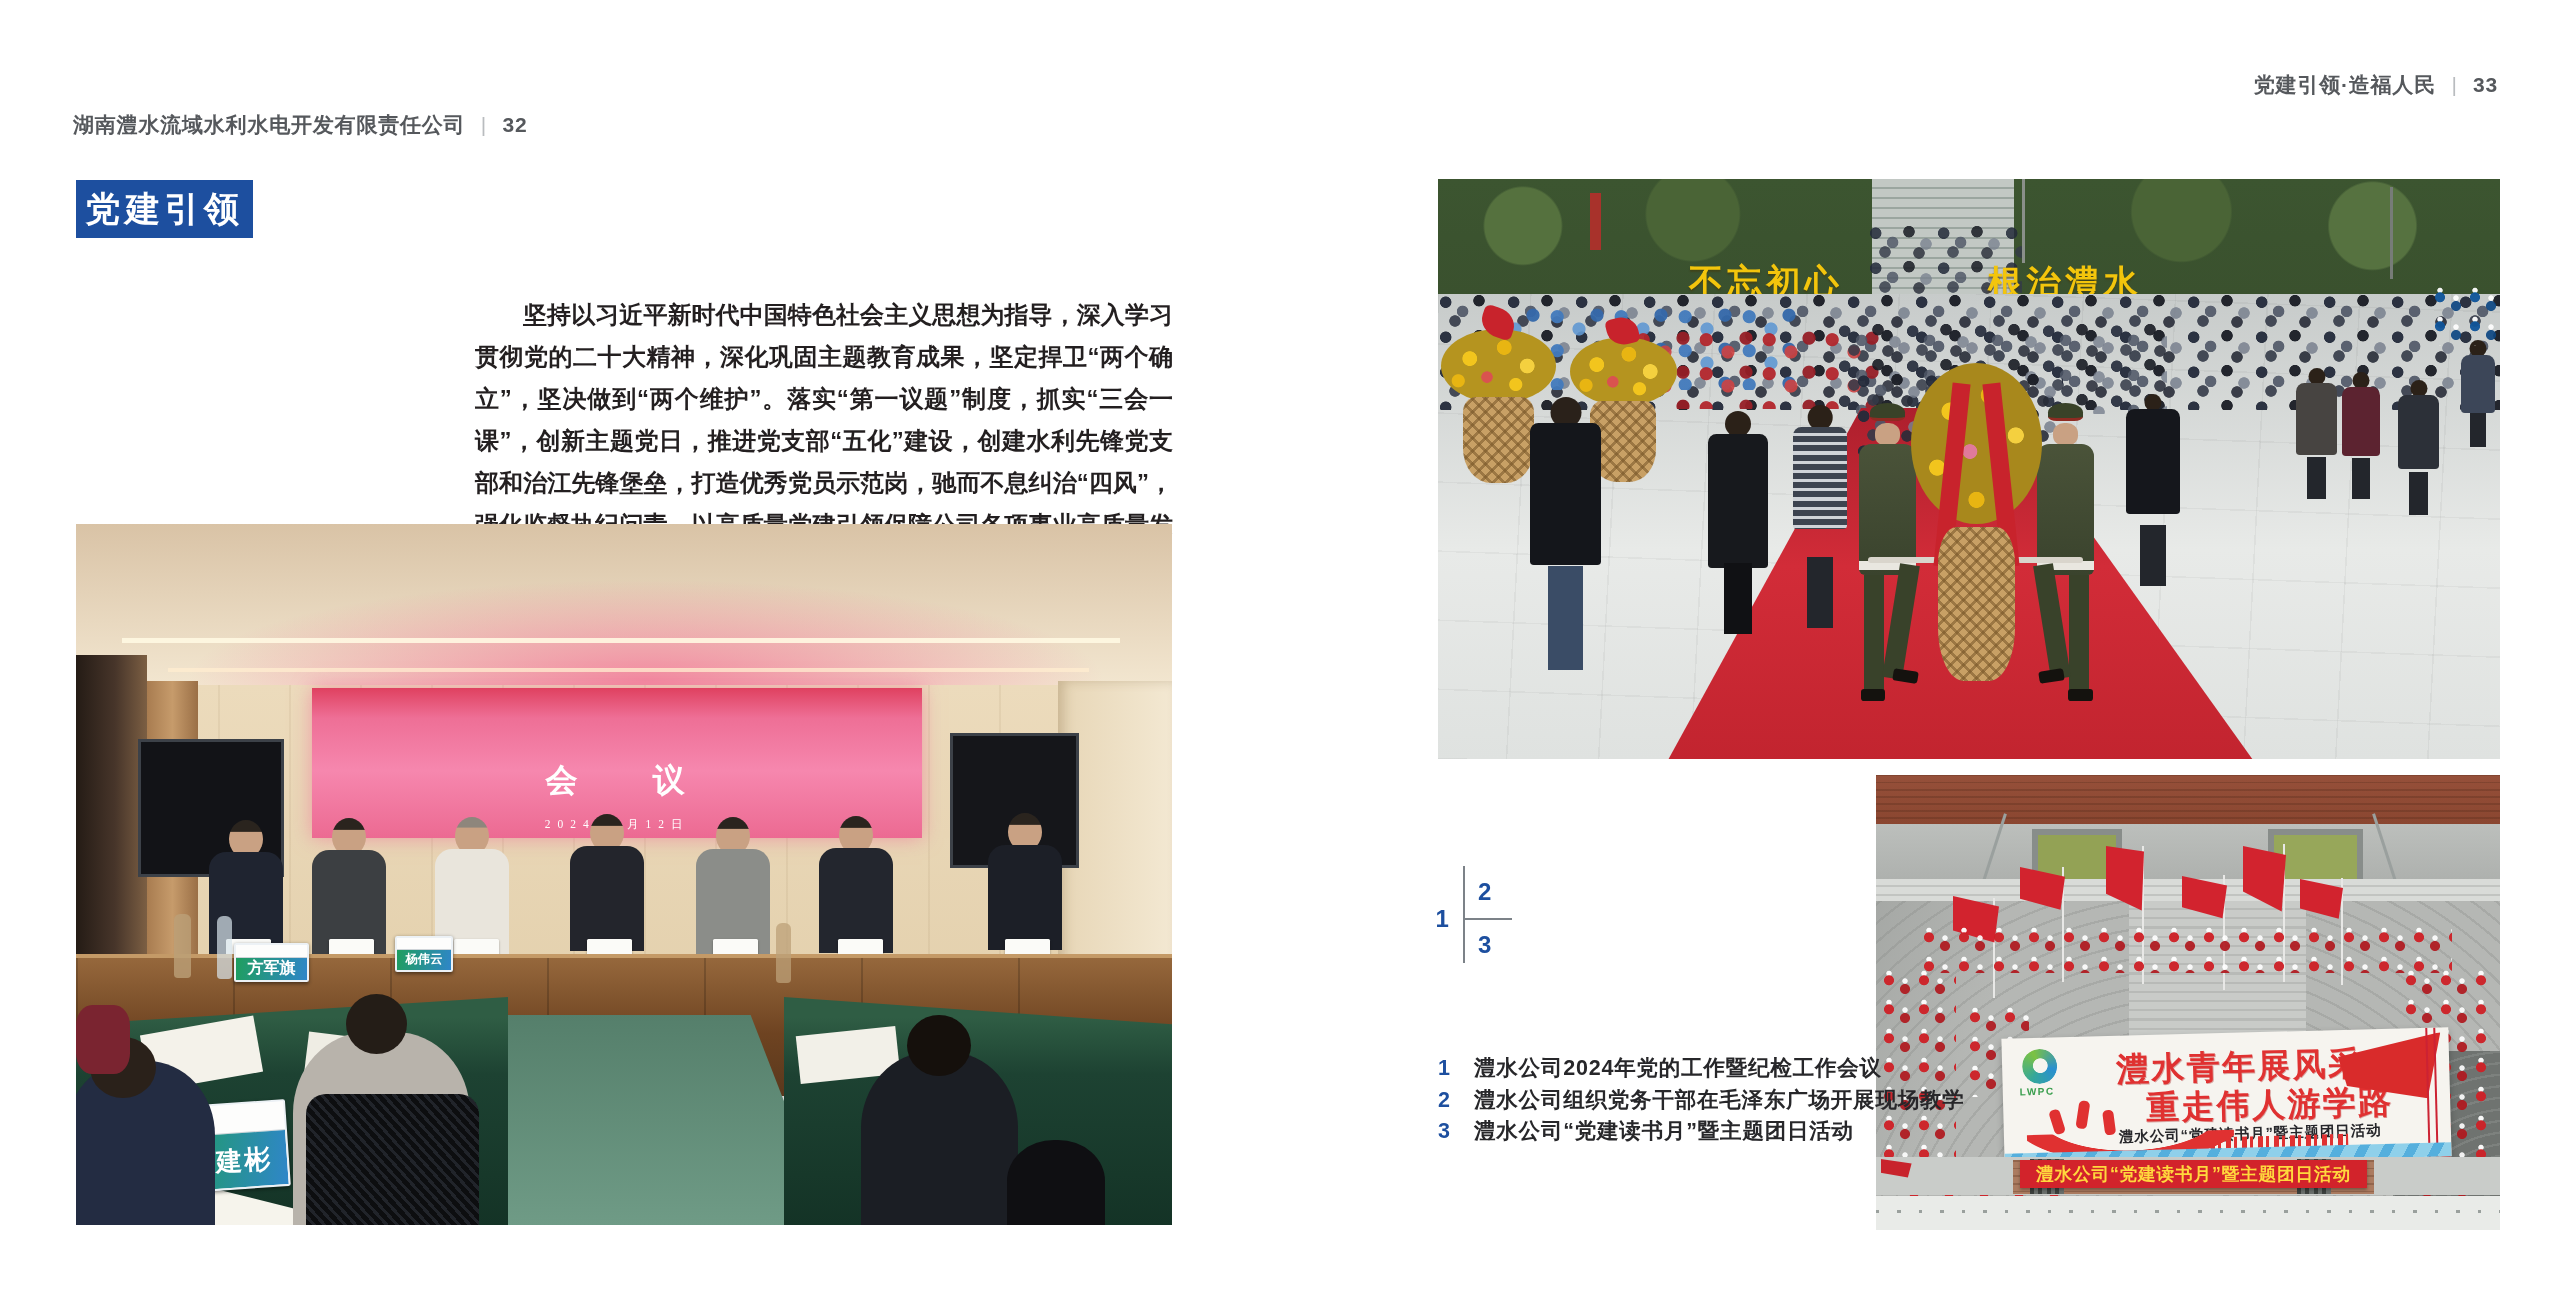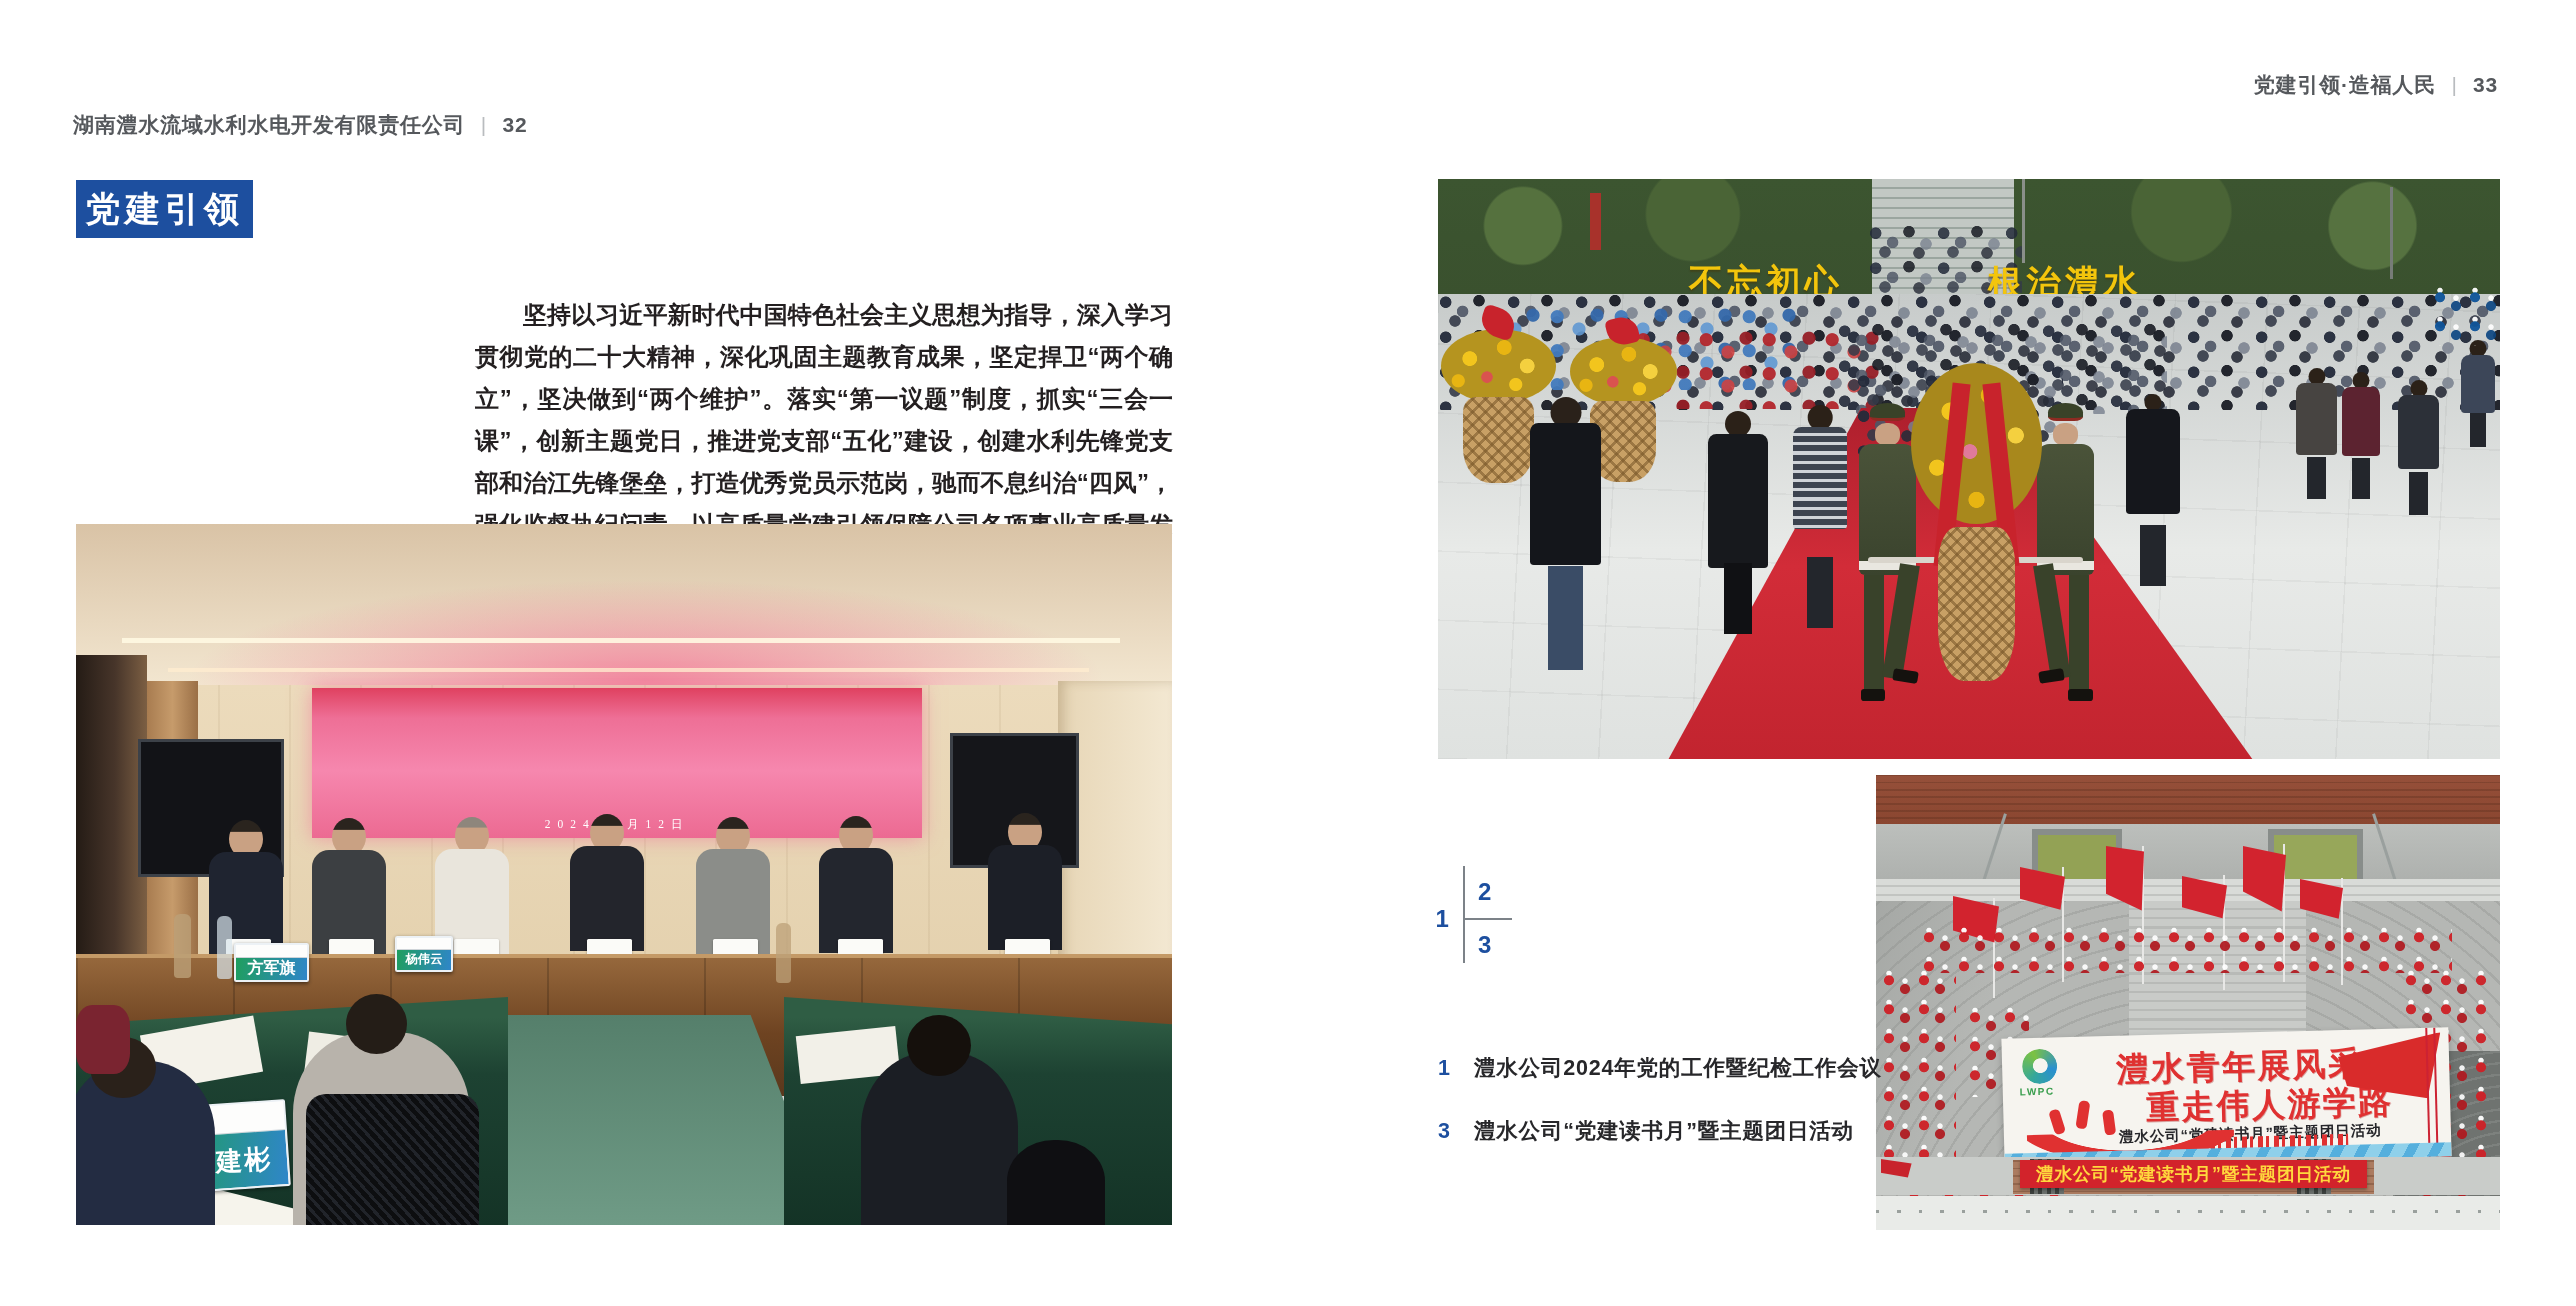--- a/index.html
+++ b/index.html
@@ -134,20 +134,21 @@
       background:repeating-linear-gradient(90deg, rgba(120,90,50,.08) 0 1.5px, transparent 1.5px 71px),linear-gradient(#ecdbbc,#e4d1ae);"></div>
     <div class="abs" style="left:0;top:131px;width:71px;height:353px;background:linear-gradient(90deg,#241b15,#47352a 55%,#7c5f43);"></div>
     <div class="abs" style="left:71px;top:157px;width:51px;height:307px;background:linear-gradient(90deg,#a87c50,#c69b6b 50%,#9a6f46);"></div>
     <div class="abs" style="right:0;top:157px;width:114px;height:307px;background:linear-gradient(90deg,#e7d6b6,#f3e8d2);box-shadow:inset 6.1px 0 10.7px rgba(120,90,50,.25);"></div>
 
     <div class="abs" style="left:62px;top:215px;width:140px;height:132px;background:#121317;border:3.8px solid #3c4148;"></div>
     <div class="abs" style="left:874px;top:209px;width:123px;height:129px;background:#15161a;border:3.8px solid #3c4148;"></div>
 
     <div class="abs" style="left:236px;top:164px;width:610px;height:150px;
       background:linear-gradient(180deg,#df4160 0%,#ee6f96 20%,#f687ae 55%,#ec6a92 100%);box-shadow:0 0 18.4px rgba(238,110,150,.6);">
+      <div class="screen-title" style="top:71px;font-size:32px;">会　　议</div>
       <div class="screen-title" style="top:129px;font-size:11.5px;letter-spacing:7px;font-weight:400;">2024年4月12日</div>
     </div>
 
     <div class="sit" style="left:133px;top:296px;">
         <i class="h"></i>
         <i class="b" style="background:#1f2430;"></i>
       </div>
     <div class="sit" style="left:236px;top:294px;">
         <i class="h"></i>
         <i class="b" style="background:#3c3f42;"></i>
@@ -439,18 +440,21 @@
     <span class="fig-num" style="left:1.5px;top:45px;">1</span>
     <div class="fig-line" style="left:29px;top:6.1px;width:1.5px;height:97px;"></div>
     <span class="fig-num" style="left:44px;top:18.4px;">2</span>
     <div class="fig-line" style="left:29px;top:58px;width:49px;height:1.5px;"></div>
     <span class="fig-num" style="left:44px;top:71px;">3</span>
   </div>
 
   <div class="cap-row" style="top:1053px;">
     <span class="cap-n">1</span><span class="cap-t">澧水公司2024年党的工作暨纪检工作会议</span>
   </div>
+  <div class="cap-row" style="top:1085px;">
+    <span class="cap-n">2</span><span class="cap-t">澧水公司组织党务干部在毛泽东广场开展现场教学</span>
+  </div>
   <div class="cap-row" style="top:1116px;">
     <span class="cap-n">3</span><span class="cap-t">澧水公司“党建读书月”暨主题团日活动</span>
   </div>
 
 </div>
 
 
 </body></html>

